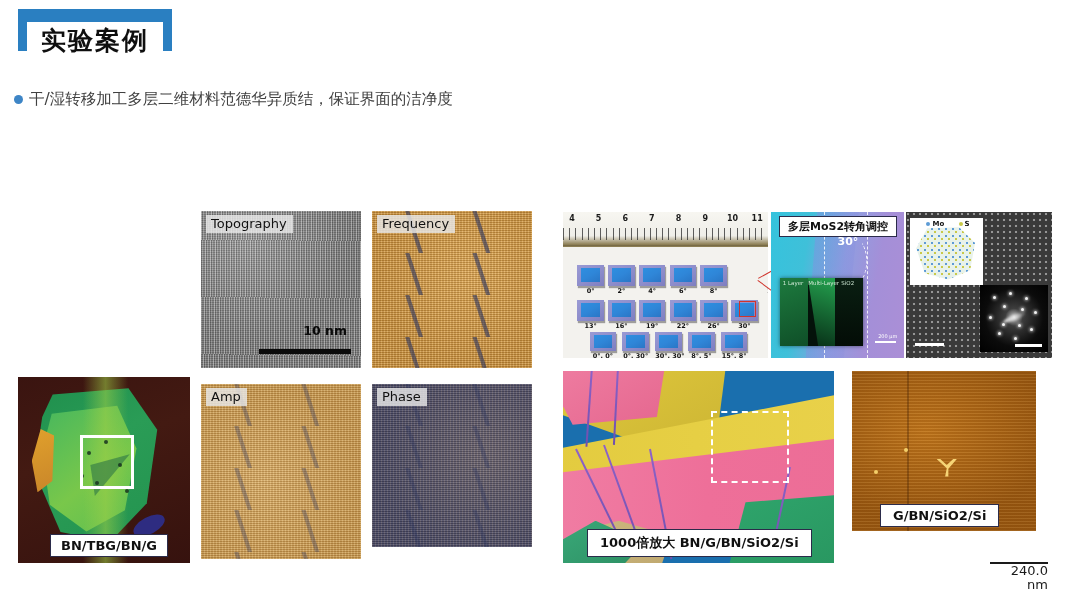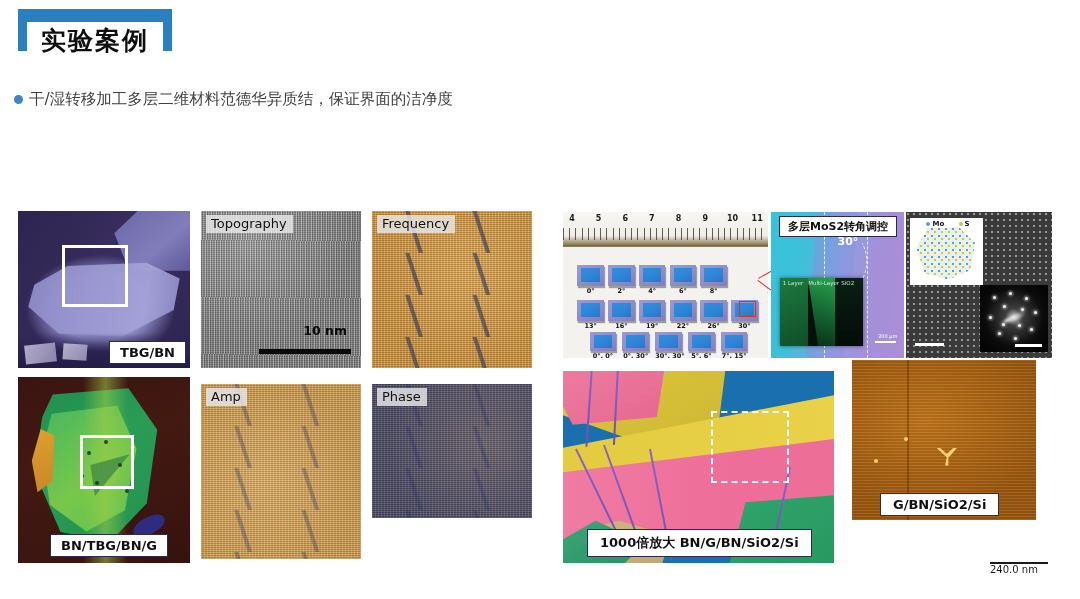--- a/index.html
+++ b/index.html
@@ -314,21 +314,21 @@
   }
   .afm-y { position: absolute; background: #f4cf6a; border-radius: 50%; filter: blur(.4px); }
   .afm-tri {
     position: absolute; left: 46%; top: 55%; width: 11%; height: 11%;
     background: #f6d476;
     clip-path: polygon(50% 52%, 0 0, 18% 0, 50% 34%, 82% 0, 100% 0, 58% 56%, 58% 100%, 42% 100%);
     filter: blur(.3px);
   }
   .afm-sb-wrap { position: absolute; }
   .afm-sb-line { width: 100%; height: 2px; background: #1a1a1a; }
-  .afm-sb-txt { font-size: 10px; color: #1a1a1a; text-align: left;
+  .afm-sb-txt { font-size: 13px; color: #1a1a1a; text-align: right;
     font-family: "DejaVu Sans", sans-serif; line-height: 1.1; border-top: 0; }
 </style>
 </head>
 <body>
 
 <div class="slide">
 
   <div class="title-wrap">
     <div class="title-inner">
       <span class="title-text">实验案例</span>
@@ -337,29 +337,20 @@
 
   <div class="bullets">
     <div class="bullet-row">
       <span class="bullet-dot"></span>
       <span class="bullet-text">干/湿转移加工多层二维材料范德华异质结，保证界面的洁净度</span>
     </div>
   </div>
 
   <div class="figs">
 
-    <div class="panel optic1" style="left:18px; top:211px; width:172px; height:157px;">
-      <div class="o1-corner"></div>
-      <div class="o1-flake"></div>
-      <div class="o1-dark"></div>
-      <div class="o1-chipA"></div>
-      <div class="o1-chipB"></div>
-      <div class="roi-box" style="left:44px; top:34px; width:66px; height:62px;"></div>
-      <div class="chip" style="right:4px; bottom:4px; padding:3px 10px;">TBG/BN</div>
-    </div>
 
     <div class="panel optic2" style="left:18px; top:377px; width:172px; height:186px;">
       <div class="o2-g1"></div>
       <div class="o2-g2"></div>
       <div class="o2-band"></div>
       <div class="o2-y"></div>
       <div class="o2-tri"></div>
       <div class="o2-blue"></div>
       <div class="o2-dot" style="left:40%; top:40%;"></div>
       <div class="o2-dot" style="left:50%; top:34%;"></div>
@@ -380,21 +371,21 @@
     <div class="panel afm-freq" style="left:372px; top:211px; width:160px; height:157px;">
       <div class="moire"></div>
       <div class="chan-tag">Frequency</div>
     </div>
 
     <div class="panel afm-amp" style="left:201px; top:384px; width:160px; height:175px;">
       <div class="moire soft"></div>
       <div class="chan-tag">Amp</div>
     </div>
 
-    <div class="panel afm-phase" style="left:372px; top:384px; width:160px; height:134px;">
+    <div class="panel afm-phase" style="left:372px; top:384px; width:160px; height:163px;">
       <div class="moire soft"></div>
       <div class="chan-tag">Phase</div>
     </div>
 
     <div class="panel rulerpanel" style="left:563px; top:212px; width:205px; height:146px;">
       <div class="ruler-strip">
         <div class="ruler-ticks"></div>
         <div class="ruler-num" style="left:3%;">4</div>
         <div class="ruler-num" style="left:16%;">5</div>
         <div class="ruler-num" style="left:29%;">6</div>
@@ -495,27 +486,27 @@
       <div class="sq-cell" style="left:45%; top:82%; width:13%; height:18%;">
         <div class="sq-outer">
             <div class="sq-inner"></div>
           </div>
         <div class="sq-label">30°, 30°</div>
       </div>
       <div class="sq-cell" style="left:61%; top:82%; width:13%; height:18%;">
         <div class="sq-outer">
             <div class="sq-inner"></div>
           </div>
-        <div class="sq-label">5°, 6°</div>
+        <div class="sq-label">8°, 5°</div>
       </div>
       <div class="sq-cell" style="left:77%; top:82%; width:13%; height:18%;">
         <div class="sq-outer">
             <div class="sq-inner"></div>
           </div>
-        <div class="sq-label">7°, 15°</div>
+        <div class="sq-label">15°, 8°</div>
       </div>
     </div>
 
     <div class="leader" style="left:758px; top:278px; width:56px; height:1.4px; transform:rotate(-29deg);"></div>
     <div class="leader" style="left:758px; top:280px; width:68px; height:1.4px; transform:rotate(36deg);"></div>
 
     <div class="panel mos2" style="left:771px; top:212px; width:133px; height:146px;">
       <div class="mos2-wedge"></div>
       <div class="mos2-dash1" style="left:40%;"></div>
       <div class="mos2-dash2" style="left:72%;"></div>
@@ -576,21 +567,21 @@
       <div class="p3-crack" style="left:28px;  top:-4px;  height:80px;  transform:rotate(4deg);"></div>
       <div class="p3-crack" style="left:54px;  top:-4px;  height:78px;  transform:rotate(3deg);"></div>
       <div class="p3-crack" style="left:12px;  top:78px;  height:110px; transform:rotate(-26deg);"></div>
       <div class="p3-crack" style="left:40px;  top:74px;  height:116px; transform:rotate(-20deg);"></div>
       <div class="p3-crack" style="left:86px;  top:78px;  height:112px; transform:rotate(-11deg);"></div>
       <div class="p3-crack" style="left:226px; top:96px;  height:92px;  transform:rotate(12deg);"></div>
       <div class="p3-roi" style="left:148px; top:40px; width:78px; height:72px;"></div>
       <div class="chip" style="left:24px; bottom:6px; padding:4px 12px; font-size:13px;">1000倍放大  BN/G/BN/SiO2/Si</div>
     </div>
 
-    <div class="panel afm-brown" style="left:852px; top:360px; width:184px; height:160px;">
+    <div class="panel afm-brown" style="left:852px; top:371px; width:184px; height:160px;">
       <div class="afm-edge"></div>
       <div class="afm-y" style="left:28%; top:48%; width:4px; height:4px;"></div>
       <div class="afm-y" style="left:12%; top:62%; width:4px; height:4px;"></div>
       <div class="afm-tri"></div>
       <div class="chip" style="left:28px; bottom:4px; padding:3px 12px;">G/BN/SiO2/Si</div>
     </div>
     <div class="afm-sb-wrap" style="left:990px; top:562px; width:58px;">
       <div class="afm-sb-line"></div>
       <div class="afm-sb-txt">240.0 nm</div>
     </div>

